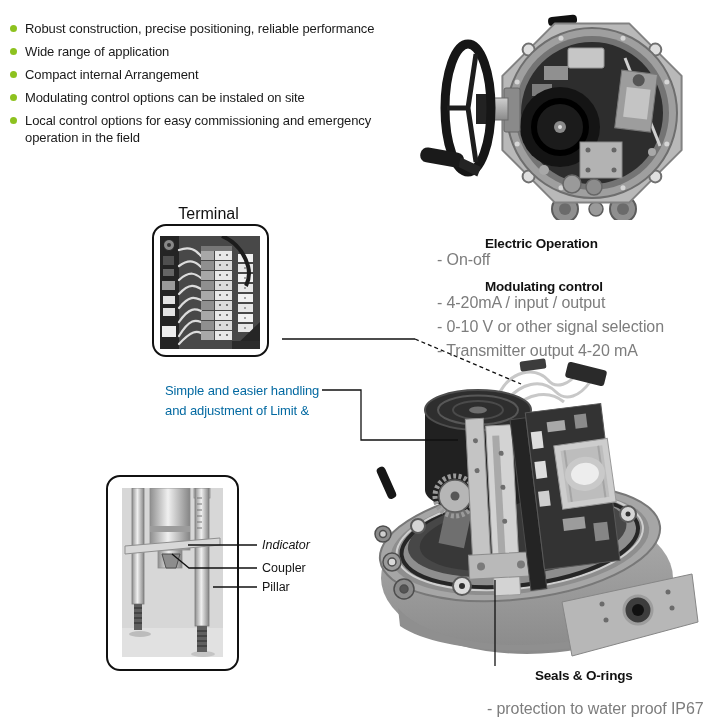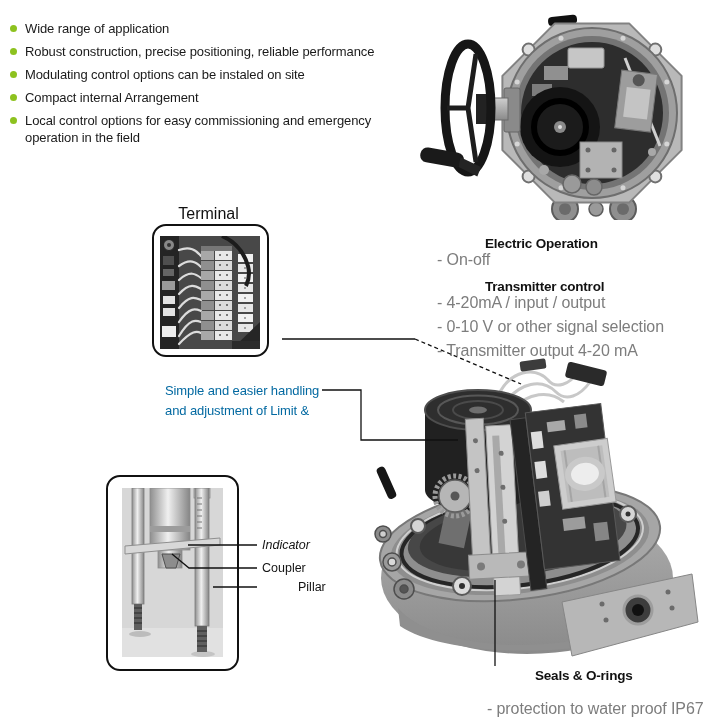--- a/index.html
+++ b/index.html
@@ -36,48 +36,48 @@
   .op-electric{top:236px;} .op-modulating{top:279px;}
   .op-title{font-size:13.5px;font-weight:bold;color:#111;line-height:16px;letter-spacing:-0.2px;padding-left:48px;}
   .op-items{margin-top:2px;}
   .op-item{font-size:16px;color:var(--muted);line-height:11px;letter-spacing:-0.1px;}
   .op-item + .op-item{margin-top:13px;}
 
   .switch-note{position:absolute;left:165px;top:381px;font-size:13px;line-height:20px;
     color:#0369a1;letter-spacing:-0.1px;}
 
   .part-label{position:absolute;left:262px;font-size:12.5px;color:#141414;}
-  .lbl-indicator{top:538px;font-style:italic;} .lbl-coupler{top:561px;} .lbl-pillar{top:580px;margin-left:36px;}
+  .lbl-indicator{top:538px;font-style:italic;} .lbl-coupler{top:561px;} .lbl-pillar{top:580px;}
 
   .seals{position:absolute;left:487px;top:668px;}
   .seals .op-item{line-height:13px;margin-top:18px;}
 
   .overlay{position:absolute;left:0;top:0;pointer-events:none;z-index:9;}
 </style>
 </head>
 <body>
 
 <div class="page">
 
   <section class="features">
     <div class="feature-item">
       <span class="dot"></span>
-      <span>Wide range of application</span>
+      <span>Robust construction, precise positioning, reliable performance</span>
     </div>
     <div class="feature-item">
       <span class="dot"></span>
-      <span>Robust construction, precise positioning, reliable performance</span>
+      <span>Wide range of application</span>
+    </div>
+    <div class="feature-item">
+      <span class="dot"></span>
+      <span>Compact internal Arrangement</span>
     </div>
     <div class="feature-item">
       <span class="dot"></span>
       <span>Modulating control options can be instaled on site</span>
-    </div>
-    <div class="feature-item">
-      <span class="dot"></span>
-      <span>Compact internal Arrangement</span>
     </div>
     <div class="feature-item">
       <span class="dot"></span>
       <span>Local control options for easy commissioning and emergency operation in the field</span>
     </div>
   </section>
 
   <figure class="photo-a">
     <svg viewBox="0 0 287 210" width="287" height="210">
       <defs>
@@ -246,21 +246,21 @@
     </figure>
   </div>
 
   <div class="op-block op-electric">
     <div class="op-title">Electric Operation</div>
     <div class="op-items">
       <div class="op-item">- On-off</div>
     </div>
   </div>
   <div class="op-block op-modulating">
-    <div class="op-title">Transmitter control</div>
+    <div class="op-title">Modulating control</div>
     <div class="op-items">
       <div class="op-item">- 4-20mA / input / output</div>
       <div class="op-item">- 0-10 V or other signal selection</div>
       <div class="op-item">- Transmitter output 4-20 mA</div>
     </div>
   </div>
 
   <div class="switch-note">
     <div>Simple and easier handling</div>
     <div>and adjustment of Limit &amp;</div>

